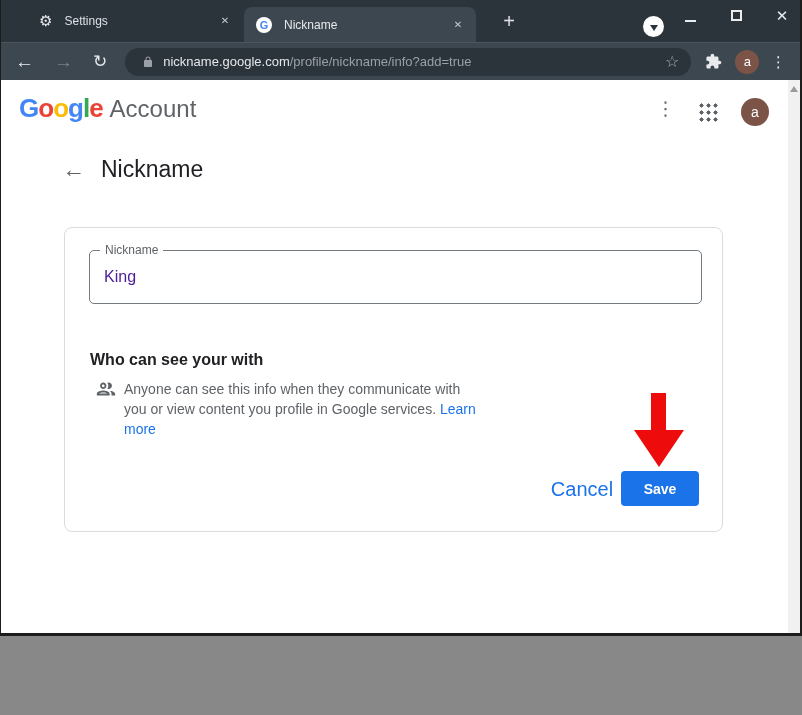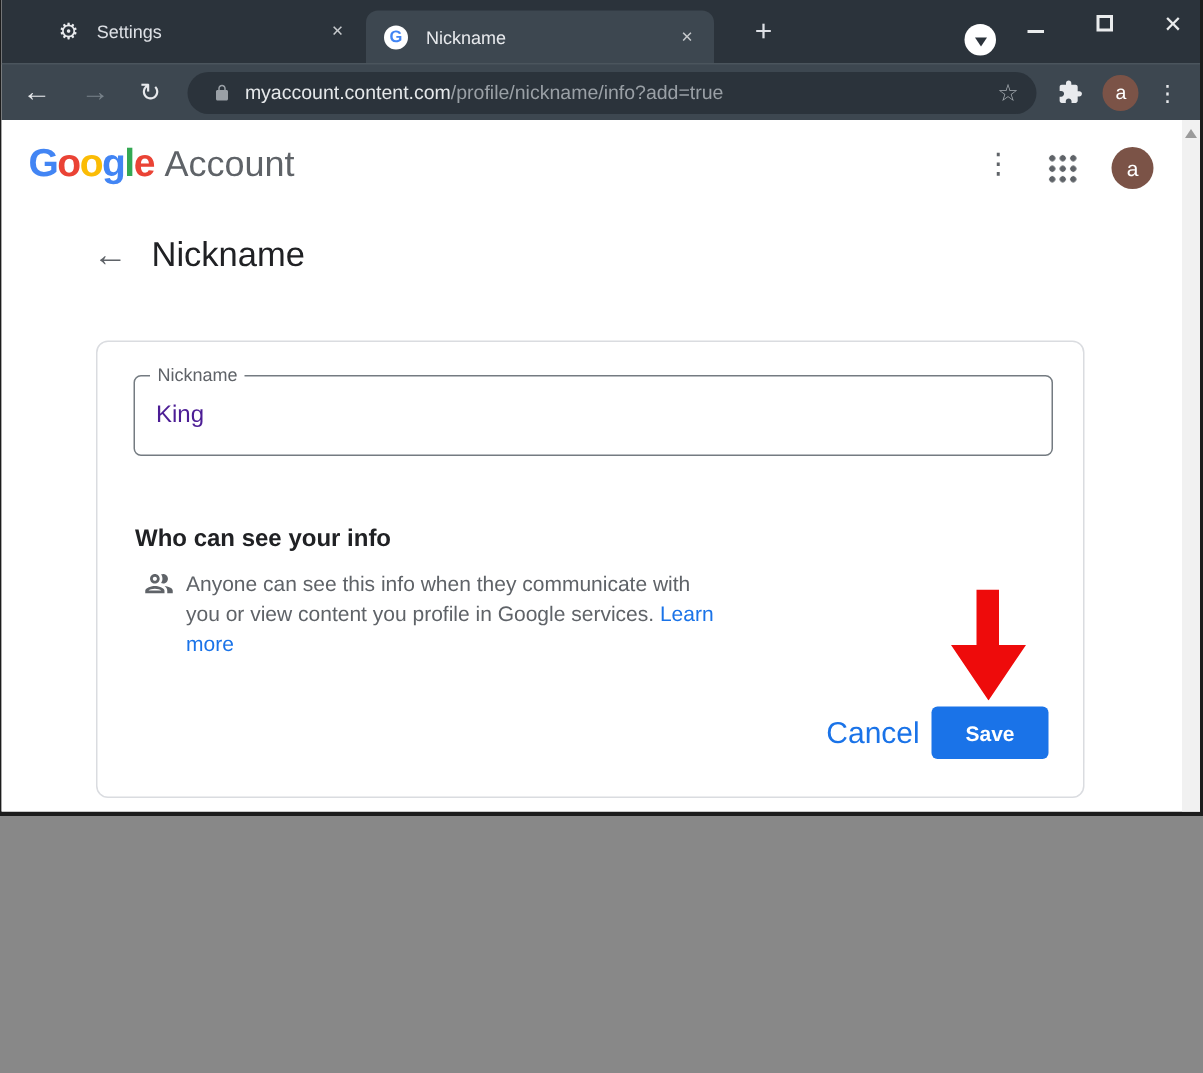--- a/index.html
+++ b/index.html
@@ -1,18 +1,18 @@
 <!DOCTYPE html>
 <html><head>
 <meta charset="utf-8">
 <style>
   * { margin:0; padding:0; box-sizing:border-box; }
   html,body { background:#888; }
   .window {
-    position:relative; width:802px; height:544px; overflow:hidden;
+    position:relative; width:802px; height:636px; overflow:hidden;
     background:#fff; font-family:"Liberation Sans", sans-serif;
     border-left:1px solid #1c1c1c; border-right:2px solid #1c1c1c;
     border-bottom:3px solid #1c1c1c; border-top:0;
   }
   
   .tabstrip { position:relative; height:42px; background:#2b333b; }
   .tab-inactive {
     position:absolute; left:8px; top:0; width:234px; height:41px;
     display:flex; align-items:center; padding:0 10px 0 30px;
     color:#dee1e6; font-size:12px;
@@ -159,21 +159,21 @@
   <div class="toolbar">
     <span class="nav nav-back"></span>
     <span class="nav nav-fwd"></span>
     <span class="nav nav-reload"></span>
     <div class="omnibox">
       <span class="lock-icon">
         <svg width="12" height="14" viewBox="0 0 24 24" fill="#9aa0a6">
             <path d="M18 8h-1V6c0-2.76-2.24-5-5-5S7 3.24 7 6v2H6c-1.1 0-2 .9-2 2v10c0 1.1.9 2 2 2h12c1.1 0 2-.9 2-2V10c0-1.1-.9-2-2-2zm-9-2c0-1.66 1.34-3 3-3s3 1.34 3 3v2H9V6z"></path>
           </svg>
       </span>
-      <span class="url-host">myaccount.content.com</span>
+      <span class="url-host">nickname.google.com</span>
         <span class="url-path">/profile/nickname/info?add=true</span>
       <span class="omni-spacer"></span>
       <span class="star-icon"></span>
     </div>
     <span class="ext-icon">
       <svg width="17" height="17" viewBox="0 0 24 24" fill="#e8eaed">
           <path d="M20.5 11H19V7c0-1.1-.9-2-2-2h-4V3.5C13 2.12 11.88 1 10.5 1S8 2.12 8 3.5V5H4c-1.1 0-1.99.9-1.99 2v3.8H3.5c1.49 0 2.7 1.21 2.7 2.7s-1.21 2.7-2.7 2.7H2V20c0 1.1.9 2 2 2h3.8v-1.5c0-1.49 1.21-2.7 2.7-2.7 1.49 0 2.7 1.21 2.7 2.7V22H17c1.1 0 2-.9 2-2v-4h1.5c1.38 0 2.5-1.12 2.5-2.5S21.88 11 20.5 11z"></path>
         </svg>
     </span>
     <span class="tb-avatar">a</span>
@@ -193,21 +193,21 @@
     </div>
 
     <span class="page-back"></span>
     <h1 class="page-title" style="font-weight:normal;">Nickname</h1>
 
     <div class="card">
       <div class="field">
         <span class="field-label">Nickname</span>
         <input class="field-input" value="King" style="">
       </div>
-      <div class="section-title">Who can see your info</div>
+      <div class="section-title">Who can see your with</div>
       <span class="people-icon">
         <svg width="22" height="22" viewBox="0 0 24 24" fill="#5f6368">
             <path d="M9 13.75c-2.34 0-7 1.17-7 3.5V19h14v-1.75c0-2.33-4.66-3.5-7-3.5zM4.34 17c.84-.58 2.87-1.25 4.66-1.25s3.82.67 4.66 1.25H4.34zM9 12c1.93 0 3.5-1.57 3.5-3.5S10.93 5 9 5 5.5 6.57 5.5 8.5 7.07 12 9 12zm0-5c.83 0 1.5.67 1.5 1.5S9.83 10 9 10s-1.5-.67-1.5-1.5S8.17 7 9 7zm7.04 6.81c1.16.84 1.96 1.96 1.96 3.44V19h4v-1.75c0-2.02-3.5-3.17-5.96-3.44zM15 12c1.93 0 3.5-1.57 3.5-3.5S16.93 5 15 5c-.54 0-1.04.13-1.5.35.63.89 1 1.98 1 3.15s-.37 2.26-1 3.15c.46.22.96.35 1.5.35z"></path>
           </svg>
       </span>
       <div class="info-text">
         <span>Anyone can see this info when they communicate with</span><br>
         <span>you or view content you profile in Google services.</span>
         <span class="link"><span>Learn</span><br><span>more</span></span>
       </div>

